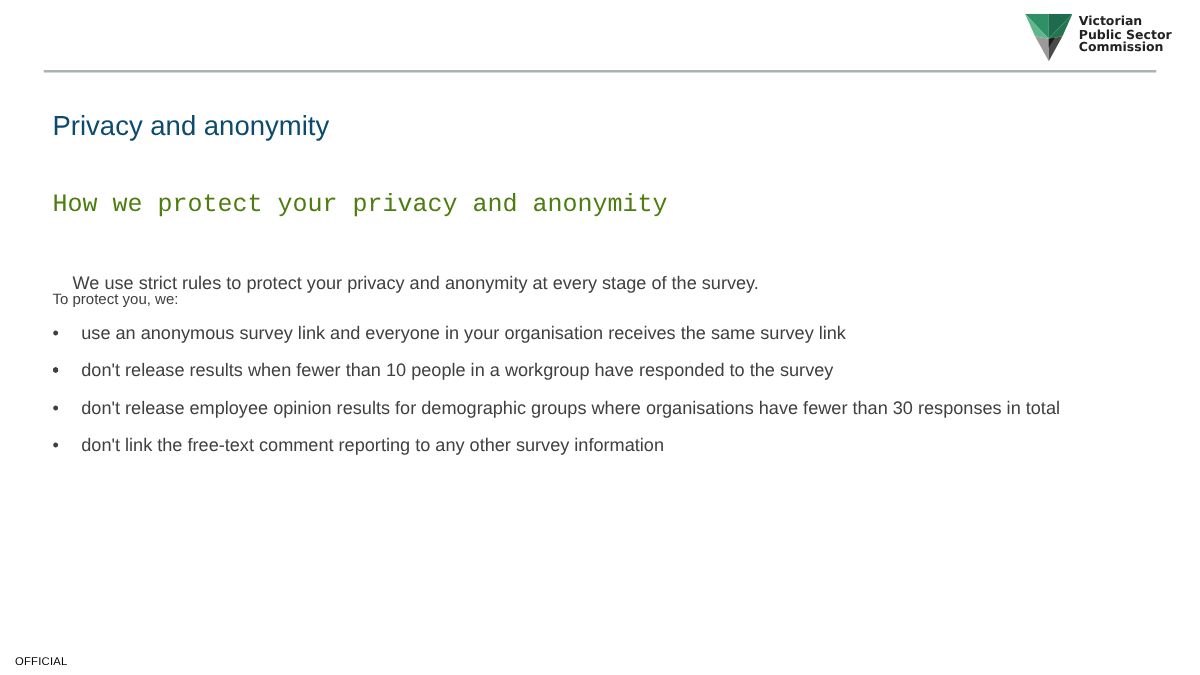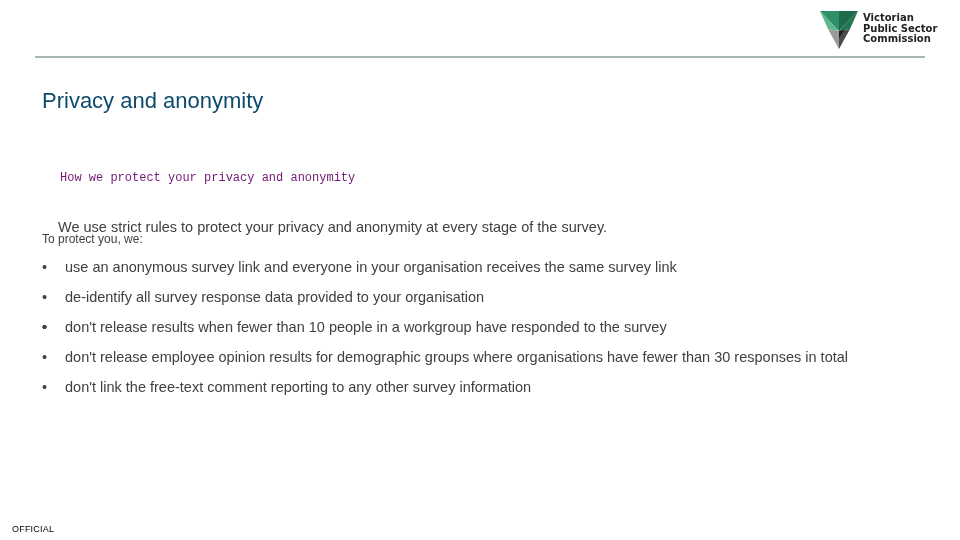--- a/index.html
+++ b/index.html
@@ -20,22 +20,22 @@
       font-family: "DejaVu Sans", sans-serif; font-weight: bold; font-size: 10px;
       line-height: 10.5px; color: #222;
     }
     .logo-text div { white-space: nowrap; }
     .title {
       position: absolute; left: 42px; top: 88px;
       font-size: 22px; color: #0c4a6e; margin: 0; font-weight: normal;
     }
     .subtitle {
       position: absolute; left: 42px; top: 153px;
-      font-family: "Liberation Mono", monospace; font-size: 12px; color: #701a75;
-      margin: 18px; font-weight: normal;
+      font-family: "Liberation Mono", monospace; font-size: 20px; color: #4d7c0f;
+      margin: 0; font-weight: normal;
     }
     .intro {
       position: absolute; left: 42px; top: 203px; font-size: 14.5px; margin: 16px;
     }
     .lead {
       position: absolute; left: 42px; top: 232px; font-size: 12px; margin: 0;
     }
     .bullets {
       position: absolute; left: 42px; top: 259px; width: 900px;
       list-style: none; margin: 0; padding: 0; font-size: 14.5px;
@@ -74,21 +74,21 @@
 <div class="rule"></div>
 
 <h1 class="title">Privacy and anonymity</h1>
 <h2 class="subtitle">How we protect your privacy and anonymity</h2>
 
 <p class="intro">We use strict rules to protect your privacy and anonymity at every stage of the survey.</p>
 <p class="lead">To protect you, we:</p>
 
 <ul class="bullets">
   <li><span class="dot">•</span><span>use an anonymous survey link and everyone in your organisation receives the same survey link</span></li>
-  <li><span class="dot">•</span><span>de-identify all survey response data provided to your organisation</span></li>
+  <li><span class="dot">•</span></li>
   <li><span class="dot">•</span></li>
   <li style="padding-right:40px;"><span class="dot">•</span></li>
   <li><span class="dot">•</span><span>don't release results when fewer than 10 people in a workgroup have responded to the survey</span></li>
   <li><span class="dot">•</span><span>don't release employee opinion results for demographic groups where organisations have fewer than 30 responses in total</span></li>
   <li><span class="dot">•</span><span>don't link the free-text comment reporting to any other survey information</span></li>
 </ul>
 
 <div class="footer-label">OFFICIAL</div>
 
 </body></html>

